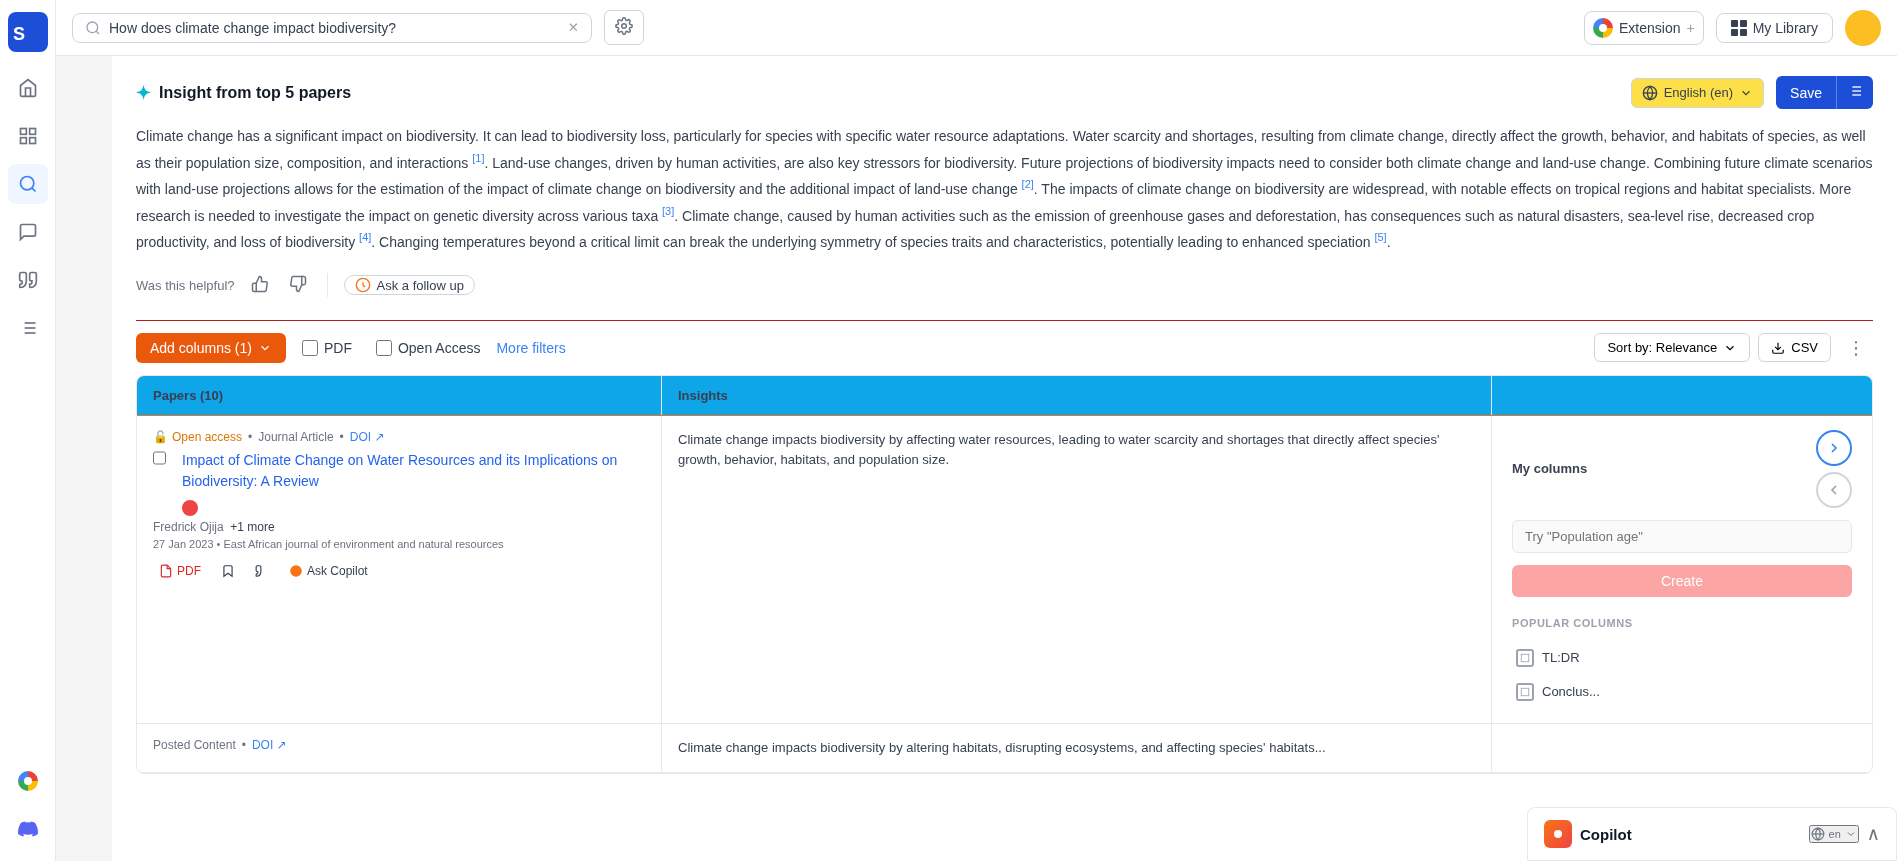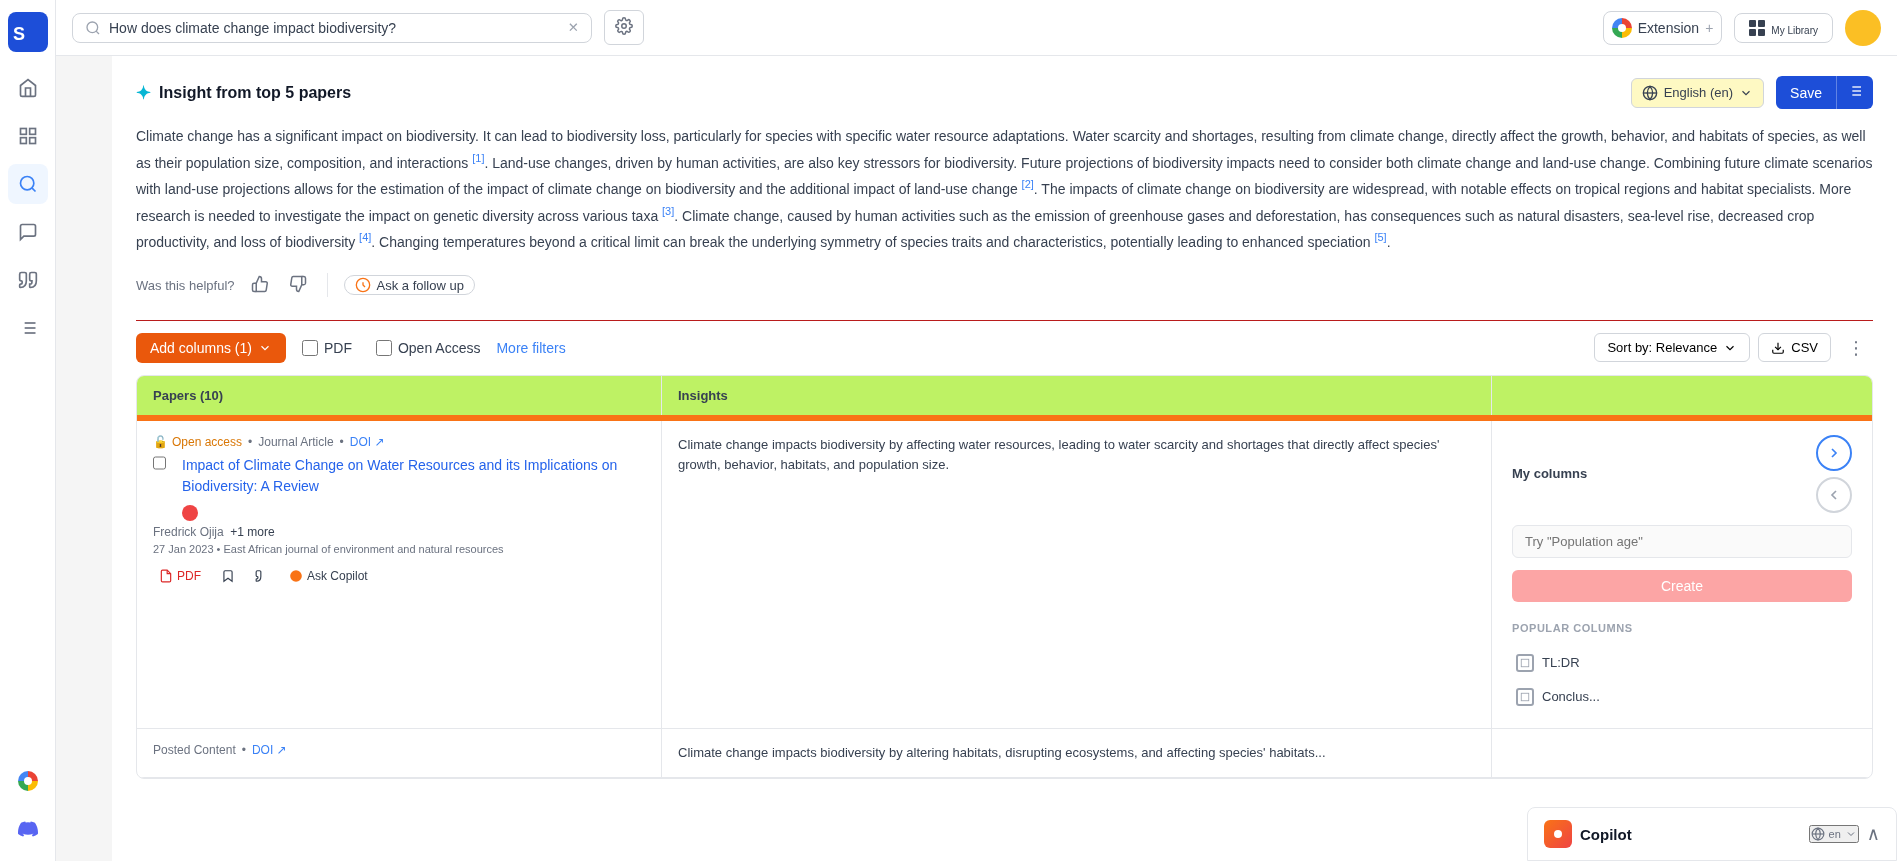--- a/index.html
+++ b/index.html
@@ -14,32 +14,32 @@
     .sidebar-icon { width: 40px; height: 40px; display: flex; align-items: center; justify-content: center; border-radius: 8px; cursor: pointer; color: #6b7280; }
     .sidebar-icon.active { background: #eff6ff; color: #3b82f6; }
     .sidebar-bottom { margin-top: auto; display: flex; flex-direction: column; align-items: center; gap: 8px; }
 
     
     .header { position: fixed; top: 0; left: 56px; right: 0; height: 56px; background: #fff; border-bottom: 1px solid #e5e7eb; display: flex; align-items: center; padding: 0 16px; gap: 12px; z-index: 9; }
     .search-bar { flex: 1; max-width: 520px; display: flex; align-items: center; border: 1px solid #d1d5db; border-radius: 8px; padding: 6px 12px; gap: 8px; background: #fff; }
     .search-bar input { border: none; outline: none; flex: 1; font-size: 14px; color: #374151; }
     .header-actions { margin-left: auto; display: flex; align-items: center; gap: 12px; }
     .btn-extension { display: flex; align-items: center; gap: 6px; padding: 6px 8px; border: 1px solid #d1d5db; border-radius: 8px; background: #fff; cursor: pointer; font-size: 14px; color: #374151; }
-    .btn-my-library { display: flex; align-items: flex-end; gap: 6px; padding: 6px 14px; border: 1px solid #d1d5db; border-radius: 8px; background: #fff; cursor: pointer; font-size: 10px; color: #374151; }
+    .btn-my-library { display: flex; align-items: flex-start; gap: 6px; padding: 6px 14px; border: 1px solid #d1d5db; border-radius: 8px; background: #fff; cursor: pointer; font-size: 14px; color: #374151; }
     .avatar { width: 36px; height: 36px; background: #fbbf24; border-radius: 50%; }
 
     
     .main { margin-top: 56px; margin-left: 56px; flex: 1; overflow-y: auto; background: #fff; }
     .content { padding: 20px 24px; }
 
     
     .insight-header { display: flex; align-items: center; justify-content: space-between; margin-bottom: 16px; }
     .insight-title { display: flex; align-items: center; gap: 8px; font-size: 16px; font-weight: 600; color: #111827; }
     .insight-actions { display: flex; align-items: center; gap: 12px; }
-    .lang-selector { display: flex; align-items: center; gap: 6px; padding: 6px 10px; border: 1px solid #d1d5db; border-radius: 6px; background: #fef9c3; cursor: pointer; font-size: 13px; color: #374151; }
+    .lang-selector { display: flex; align-items: center; gap: 6px; padding: 6px 10px; border: 1px solid #d1d5db; border-radius: 6px; background: #fde047; cursor: pointer; font-size: 13px; color: #374151; }
     .btn-save { display: flex; align-items: center; background: #1d4ed8; color: #fff; border: none; border-radius: 6px 0 0 6px; padding: 7px 14px; cursor: pointer; font-size: 14px; font-weight: 500; }
     .btn-list { background: #1d4ed8; color: #fff; border: none; border-left: 1px solid rgba(255,255,255,0.3); border-radius: 0 6px 6px 0; padding: 7px 10px; cursor: pointer; }
 
     .insight-text { font-size: 14px; line-height: 1.7; color: #374151; margin-bottom: 16px; }
     .insight-text sup { color: #3b82f6; font-size: 11px; }
 
     .helpful-row { display: flex; align-items: center; gap: 12px; font-size: 13px; color: #6b7280; margin-bottom: 20px; }
     .helpful-btn { background: none; border: none; cursor: pointer; color: #6b7280; padding: 4px; }
     .ask-followup { display: flex; align-items: center; gap: 6px; background: none; border: none; cursor: pointer; color: #374151; font-size: 13px; padding: 1px 10px; border: 1px solid #d1d5db; border-radius: 20px; }
 
@@ -49,21 +49,21 @@
     .filter-checkbox { display: flex; align-items: center; gap: 6px; cursor: pointer; font-size: 14px; color: #374151; padding: 4px 8px; }
     .filter-checkbox input[type=checkbox] { width: 16px; height: 16px; }
     .btn-more-filters { background: none; border: none; cursor: pointer; color: #3b82f6; font-size: 14px; }
     .filters-right { margin-left: auto; display: flex; align-items: center; gap: 8px; }
     .sort-select { display: flex; align-items: center; gap: 6px; padding: 6px 12px; border: 1px solid #d1d5db; border-radius: 6px; background: #fff; cursor: pointer; font-size: 13px; }
     .btn-csv { display: flex; align-items: center; gap: 6px; padding: 6px 12px; border: 1px solid #d1d5db; border-radius: 6px; background: #fff; cursor: pointer; font-size: 13px; }
     .btn-more { background: none; border: none; cursor: pointer; padding: 4px 8px; color: #6b7280; font-size: 18px; }
 
     
     .table-container { border: 1px solid #e5e7eb; border-radius: 8px; overflow: hidden; position: relative; }
-    .table-header { display: flex; background: #bef264; border-bottom: 6px solid #f97316; }
+    .table-header { display: flex; background: #0ea5e9; border-bottom: 1px solid #f97316; }
     .col-papers { width: 525px; padding: 12px 16px; font-size: 13px; font-weight: 600; color: #374151; border-right: 1px solid #e5e7eb; }
     .col-insights { flex: 1; padding: 12px 16px; font-size: 13px; font-weight: 600; color: #374151; border-right: 1px solid #e5e7eb; }
     .col-mycolumns { width: 380px; padding: 12px 16px; font-size: 13px; font-weight: 600; color: #374151; }
 
     .table-row { display: flex; border-bottom: 1px solid #e5e7eb; }
     .cell-paper { width: 525px; padding: 14px 16px; border-right: 1px solid #e5e7eb; }
     .cell-insight { flex: 1; padding: 14px 16px; border-right: 1px solid #e5e7eb; font-size: 13px; color: #374151; line-height: 1.6; }
     .cell-mycolumns { width: 380px; padding: 14px 16px; }
 
     .paper-meta { font-size: 12px; color: #6b7280; margin-bottom: 6px; display: flex; align-items: center; gap: 6px; }

